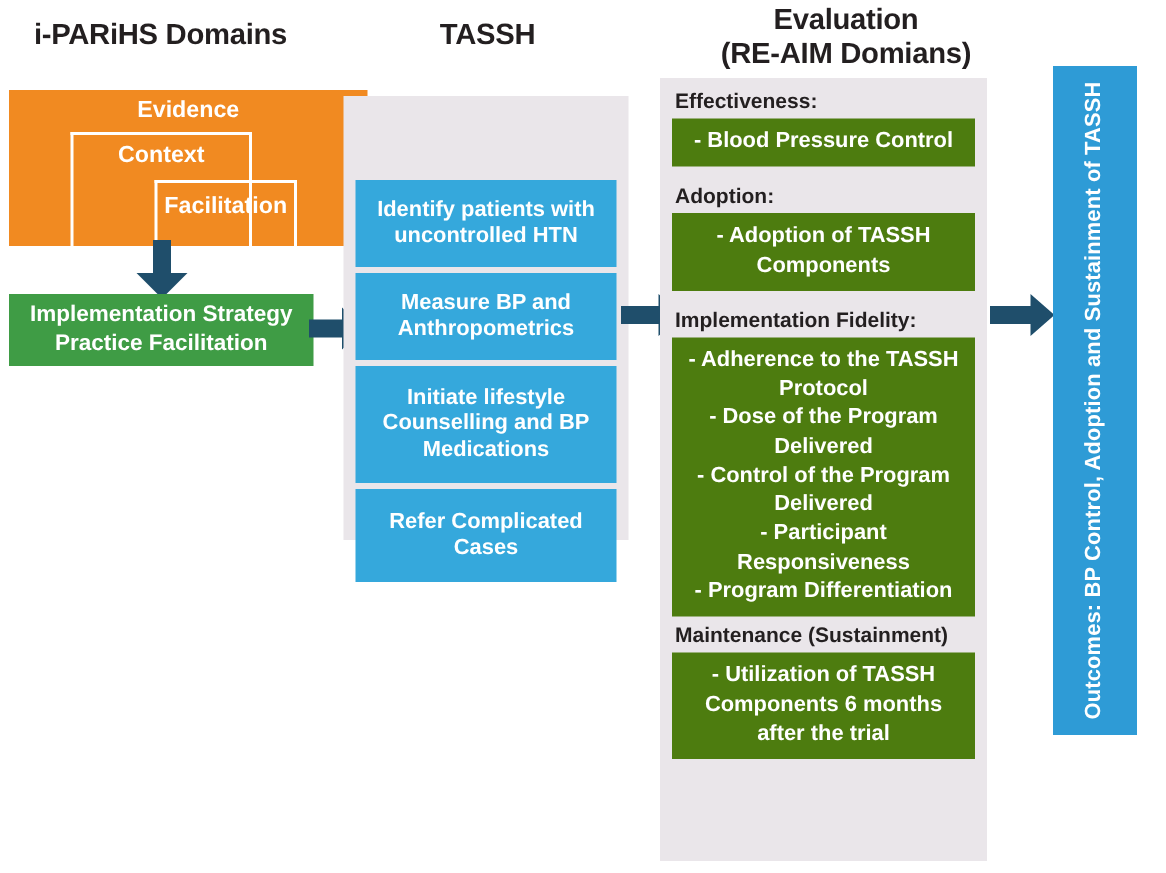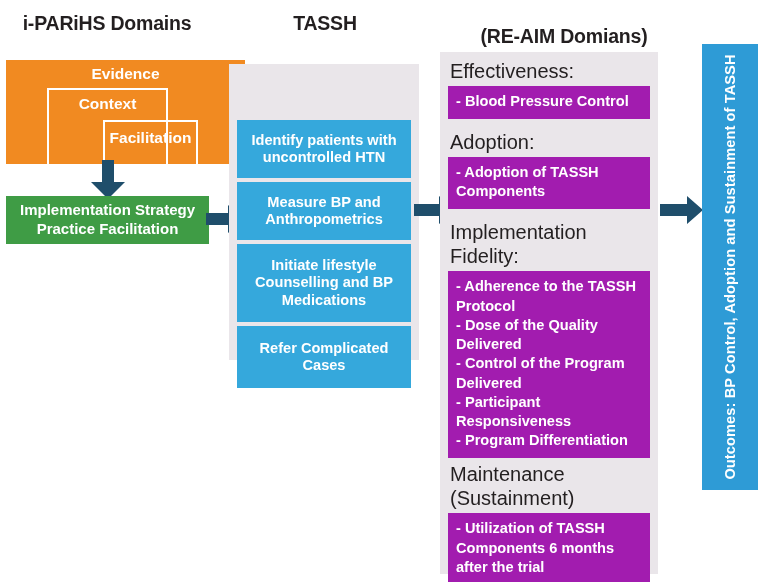--- a/index.html
+++ b/index.html
@@ -128,34 +128,35 @@
   }
   #tassh-card-0 { height: 58px; margin-top: 48px; }
   #tassh-card-1 { height: 58px; }
   #tassh-card-2 { height: 78px; }
   #tassh-card-3 { height: 62px; margin-bottom: 0; }
 
   
   #eval-panel { left: 440px; top: 52px; width: 218px; height: 522px; padding: 7px 8px 8px 8px; }
   .eval-heading {
     color: #231f20;
-    font-weight: 400;
-    font-size: 20px;
+    font-weight: 700;
+    font-size: 14px;
     line-height: 1.22;
     margin: 0 0 3px 2px;
   }
   .eval-heading.gap { margin-top: 11px; }
   .eval-card {
-    background: #a21caf;
+    background: #4d7c0f;
     color: #ffffff;
     font-weight: 700;
     font-size: 14.6px;
     line-height: 1.32;
     padding: 6px 8px 7px 8px;
     box-sizing: border-box;
+    text-align: center;
   }
   .eval-card .li { display: block; }
 
   
   .outcomes-bar {
     position: absolute;
     left: 702px;
     top: 44px;
     width: 56px;
     height: 446px;
@@ -177,21 +178,21 @@
 </head>
 <body>
 
 <div class="stage">
 
   <div class="col-title" id="title-iparihs">i-PARiHS Domains</div>
 
   <div class="col-title" id="title-tassh">TASSH</div>
 
   <div class="col-title" id="title-eval">
-    <br>
+    <span>Evaluation</span><br>
     <span>(RE-AIM Domians)</span>
   </div>
 
   <div class="iparihs-box">
     <div class="nest-label" id="nest-evidence-label">Evidence</div>
     <div class="nest" id="nest-context-box">
       <div class="nest-label" id="nest-context-label">Context</div>
       <div class="nest" id="nest-facilitation-box">
         <div class="nest-label" id="nest-facilitation-label">Facilitation</div>
       </div>
@@ -238,21 +239,21 @@
     </div>
 
     <div class="eval-heading gap">Adoption:</div>
     <div class="eval-card">
       <span class="li">- Adoption of TASSH Components</span>
     </div>
 
     <div class="eval-heading gap">Implementation Fidelity:</div>
     <div class="eval-card">
       <span class="li">- Adherence to the TASSH Protocol</span>
-      <span class="li">- Dose of the Quality Delivered</span>
+      <span class="li">- Dose of the Program Delivered</span>
       <span class="li">- Control of the Program Delivered</span>
       <span class="li">- Participant Responsiveness</span>
       <span class="li">- Program Differentiation</span>
     </div>
 
     <div class="eval-heading" style="margin-top:4px;">Maintenance (Sustainment)</div>
     <div class="eval-card">
       <span class="li">- Utilization of TASSH Components 6 months after the trial</span>
     </div>
 

